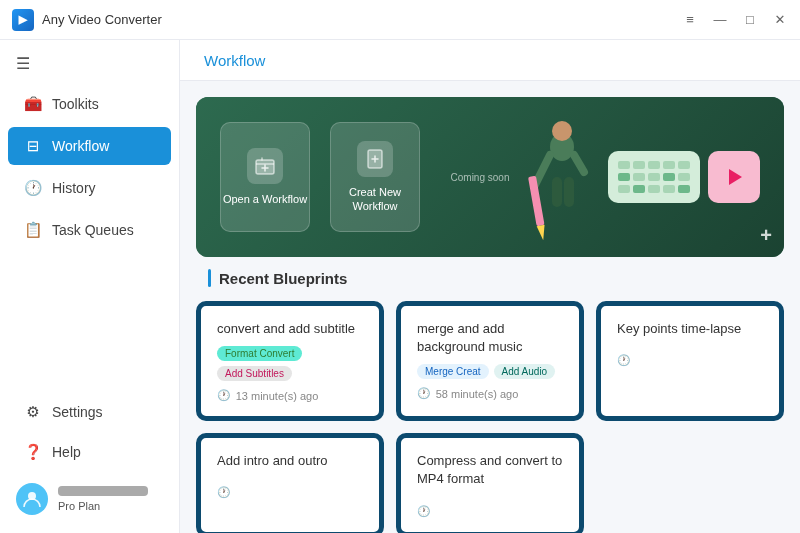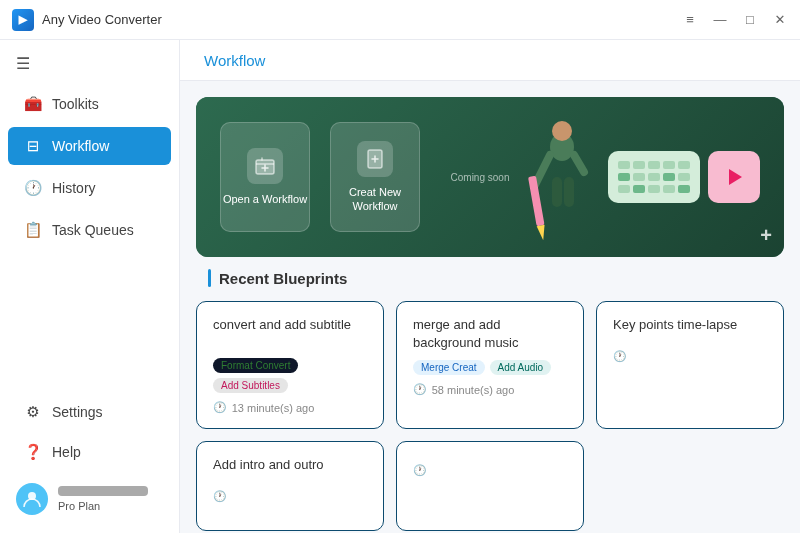--- a/index.html
+++ b/index.html
@@ -158,31 +158,31 @@
       display: grid;
       grid-template-columns: repeat(3, 1fr);
       gap: 12px;
     }
     .blueprint-card {
       background: #fff;
       border-radius: 10px;
       padding: 14px 16px;
       min-height: 90px;
       cursor: pointer;
-      border: 1px solid #0c4a6e;
+      border: 5px solid #0c4a6e;
     }
     .blueprint-card-title { font-size: 13px; font-weight: 500; color: #333; margin-bottom: 8px; line-height: 1.4; }
     .blueprint-tags { display: flex; flex-wrap: wrap; gap: 5px; margin-bottom: 8px; }
     .tag {
       font-size: 10px;
       padding: 2px 8px;
       border-radius: 10px;
       font-weight: 500;
     }
-    .tag-green { background: #0f172a; color: #2e7d32; margin-top: 16px; }
+    .tag-green { background: #5eead4; color: #2e7d32; }
     .tag-magenta { background: #e5e5e5; color: #c2185b; }
     .tag-blue { background: #e3f2fd; color: #1565c0; }
     .tag-teal { background: #e0f2f1; color: #00695c; }
     .blueprint-time { display: flex; align-items: center; gap: 5px; color: #888; font-size: 11px; }
     .clock-icon { font-size: 11px; }
 
     
     .content::-webkit-scrollbar { width: 6px; }
     .content::-webkit-scrollbar-track { background: transparent; }
     .content::-webkit-scrollbar-thumb { background: #ccc; border-radius: 3px; }
@@ -382,20 +382,21 @@
 
         <div class="blueprint-card">
           <div class="blueprint-card-title">Add intro and outro</div>
           <div class="blueprint-tags"></div>
           <div class="blueprint-time">
             <span class="clock-icon">🕐</span>
           </div>
         </div>
 
         <div class="blueprint-card">
+          <div class="blueprint-card-title">Compress and convert to MP4 format</div>
           <div class="blueprint-tags"></div>
           <div class="blueprint-time">
             <span class="clock-icon">🕐</span>
           </div>
         </div>
 
       </div>
     </div>
   </div>
 

